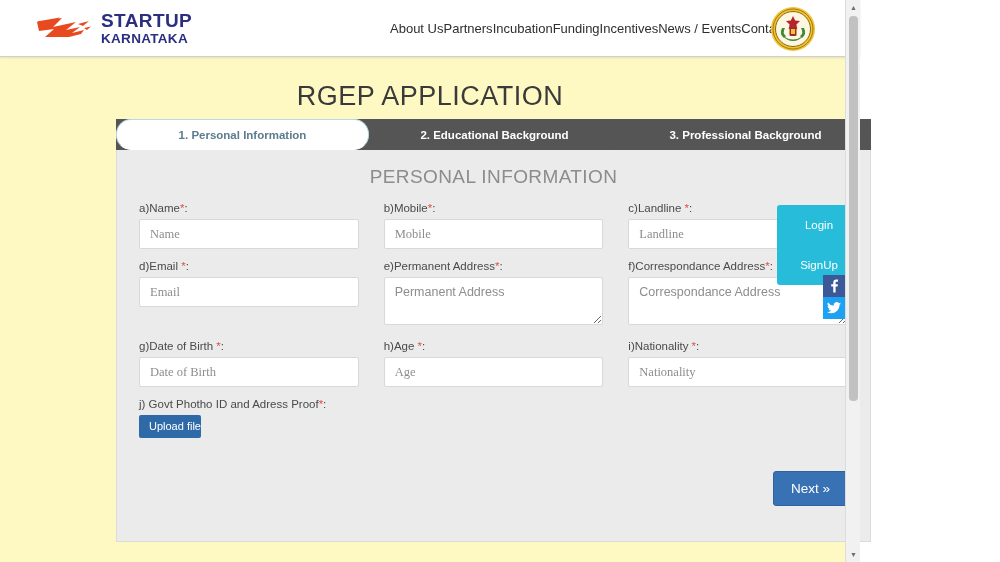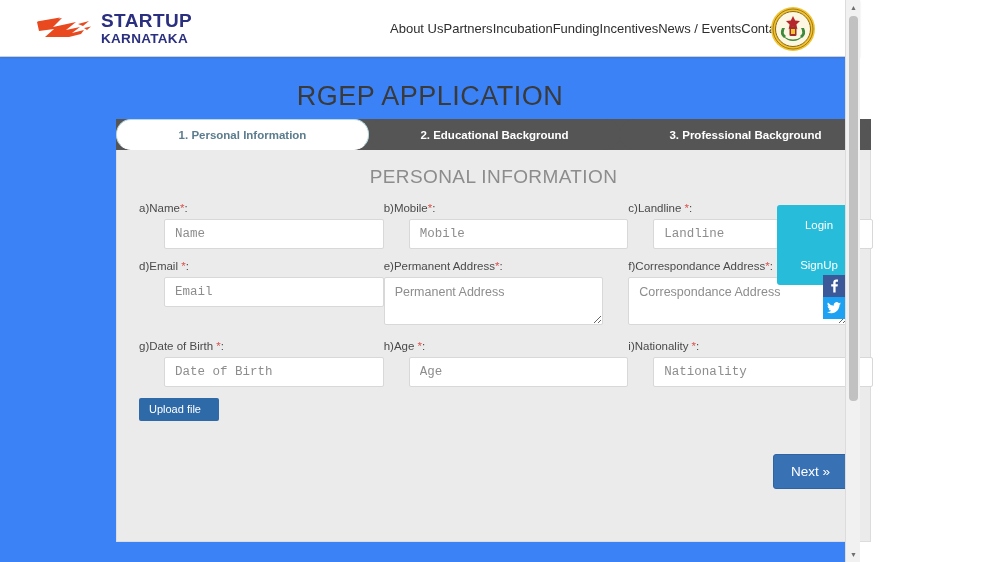--- a/index.html
+++ b/index.html
@@ -9,21 +9,21 @@
     overflow: hidden;
     background: #ffffff;
     font-family: "Liberation Sans", sans-serif;
   }
 
   
   .viewport {
     position: relative;
     width: 860px;
     height: 562px;
-    background: #3b82f6;
+    background: #fef9c3;
   }
 
   
   .site-header {
     position: relative;
     height: 57px;
     background: #ffffff;
     border-bottom: 1px solid #cfcfcf;
     box-shadow: 0 1px 2px rgba(0,0,0,0.10);
     display: flex;
@@ -153,23 +153,22 @@
 
   .input {
     width: 100%;
     height: 30px;
     background: #ffffff;
     border: 1px solid #d8d8d8;
     border-radius: 2px;
     padding: 0 10px;
     font-size: 12.5px;
     color: #8d8d8d;
-    font-family: Liberation Mono, monospace;
+    font-family: Liberation Serif, serif;
     outline: none;
-    margin-left: 25px;
   }
   .input::placeholder { color: #8d8d8d; opacity: 1; }
 
   .textarea {
     width: 100%;
     height: 48px;
     background: #ffffff;
     border: 1px solid #d8d8d8;
     border-radius: 2px;
     padding: 7px 10px;
@@ -179,21 +178,21 @@
     resize: both;
     outline: none;
   }
   .textarea::placeholder { color: #8d8d8d; opacity: 1; }
 
   .upload-btn {
     display: inline-block;
     background: #2f6aa8;
     color: #ffffff;
     font-size: 11px;
-    padding: 5px 18px 6px 10px;
+    padding: 5px 0 6px 10px;
     border: none;
     border-radius: 2px;
     cursor: pointer;
     font-family: "Liberation Sans", sans-serif;
   }
 
   .panel-footer {
     display: flex;
     justify-content: flex-end;
     margin-top: 22px;
@@ -389,20 +388,23 @@
         </div>
 
         <div class="field">
           <label class="field-label">
             <span>i)Nationality</span> <span class="req">*</span><span>:</span>
           </label>
           <input class="input" type="text" placeholder="Nationality" style="">
         </div>
 
         <div class="field">
+          <label class="field-label">
+            <span>j) Govt Photho ID and Adress Proof</span><span class="req">*</span><span>:</span>
+          </label>
           <button class="upload-btn" type="button">Upload file</button>
         </div>
 
       </div>
 
       <div class="panel-footer">
         <button class="next-btn" type="button">Next »</button>
       </div>
     </div>
   </div>

